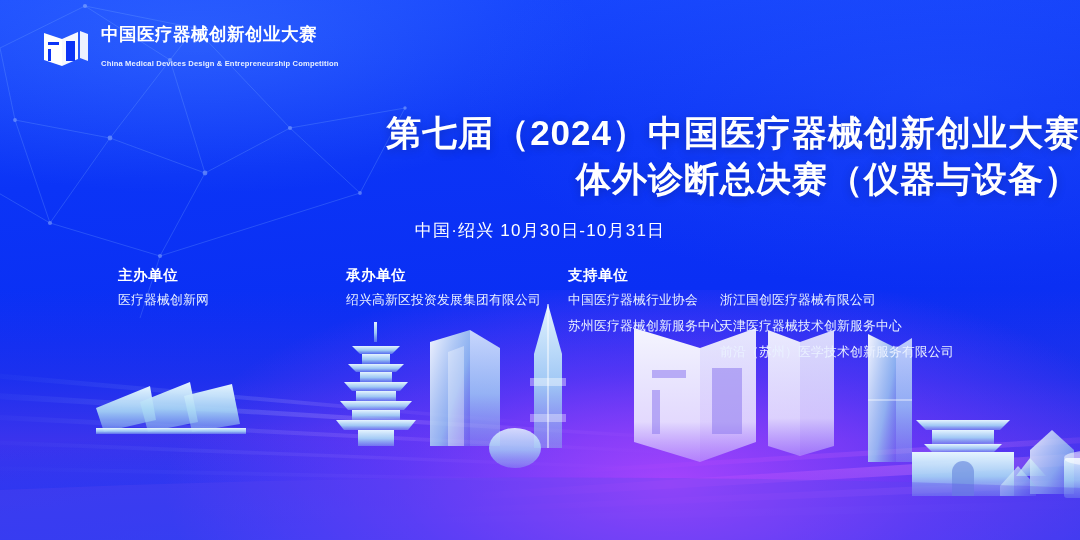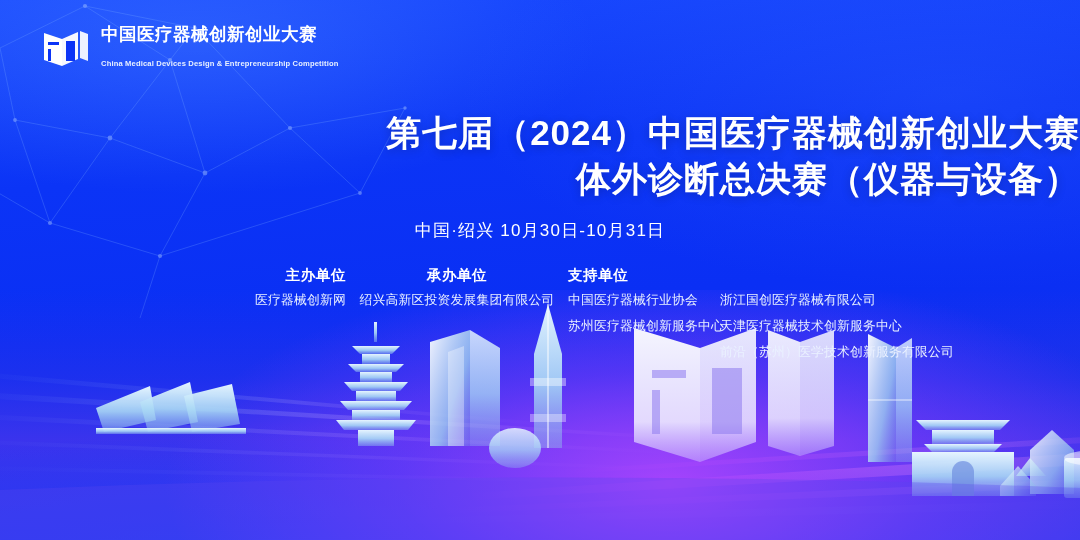--- a/index.html
+++ b/index.html
@@ -43,21 +43,21 @@
     text-shadow:0 2px 10px rgba(0,0,20,.22);
   }
   .title-l1{ font-size:35px; }
   .title-l2{ font-size:35px; }
 
   .meta{ position:absolute; left:0; right:0; top:219px; text-align:center;
          color:#fff; font-size:17px; letter-spacing:1.2px; }
 
   .orgs{ position:absolute; left:118px; top:266px; width:880px; display:flex; }
   .orgcol{ display:flex; flex-direction:column; }
-  .c1{ width:228px;align-items:flex-end; } .c2{ width:222px;text-align:center; } .c3{ width:152px; } .c4{ width:260px; }
+  .c1{ width:228px; } .c2{ width:222px; } .c3{ width:152px; } .c4{ width:260px; }
   .org-h{ color:#fff; font-size:14.5px; font-weight:bold; margin-bottom:9px; letter-spacing:.6px; }
   .org-h.ghost{ visibility:hidden; }
   .org-i{ color:#eaf1ff; font-size:12.8px; line-height:1; margin-bottom:13px; letter-spacing:.2px; white-space:nowrap; }
 </style>
 </head>
 <body>
 
 <div id="poster">
 
   <svg class="mesh" viewBox="0 0 430 330" preserveAspectRatio="none">

